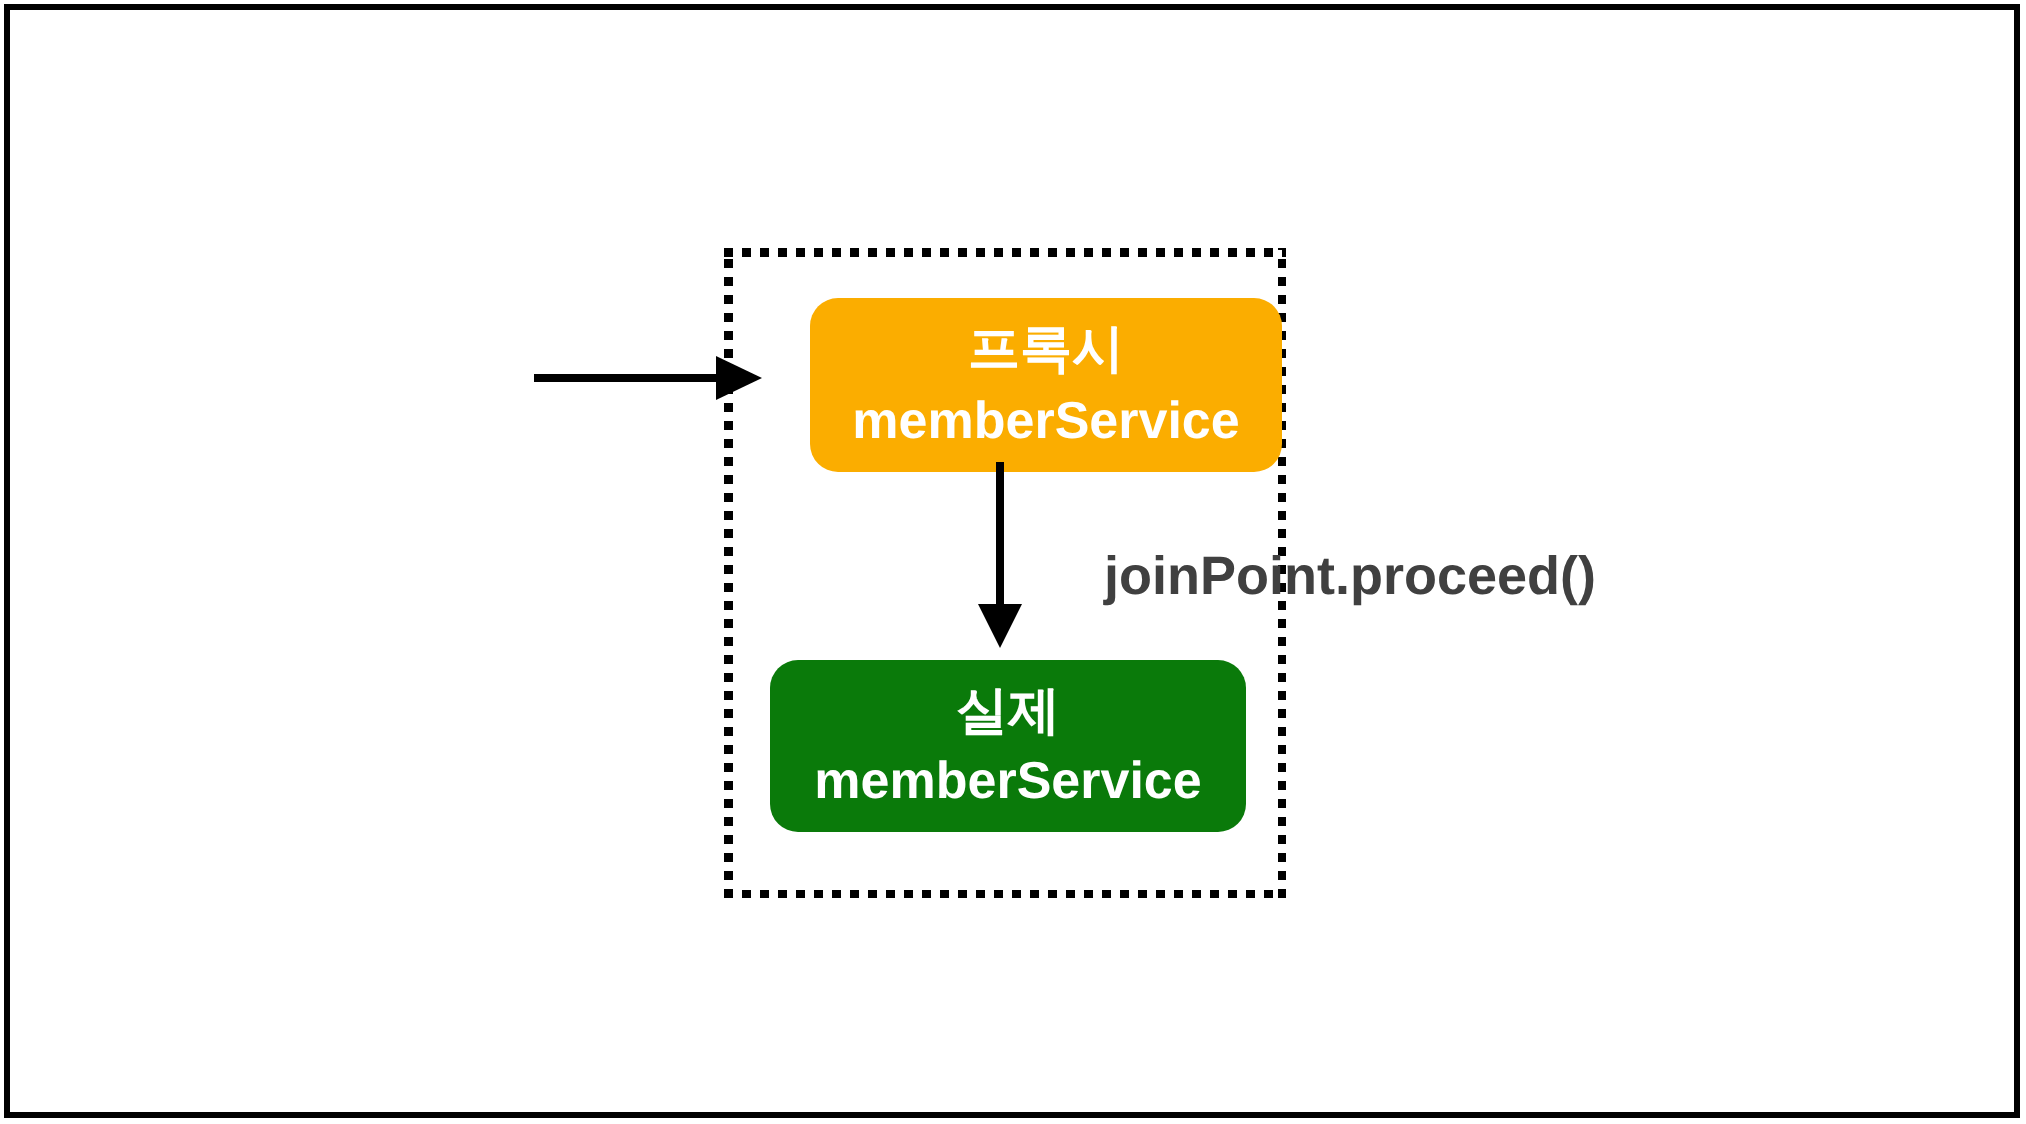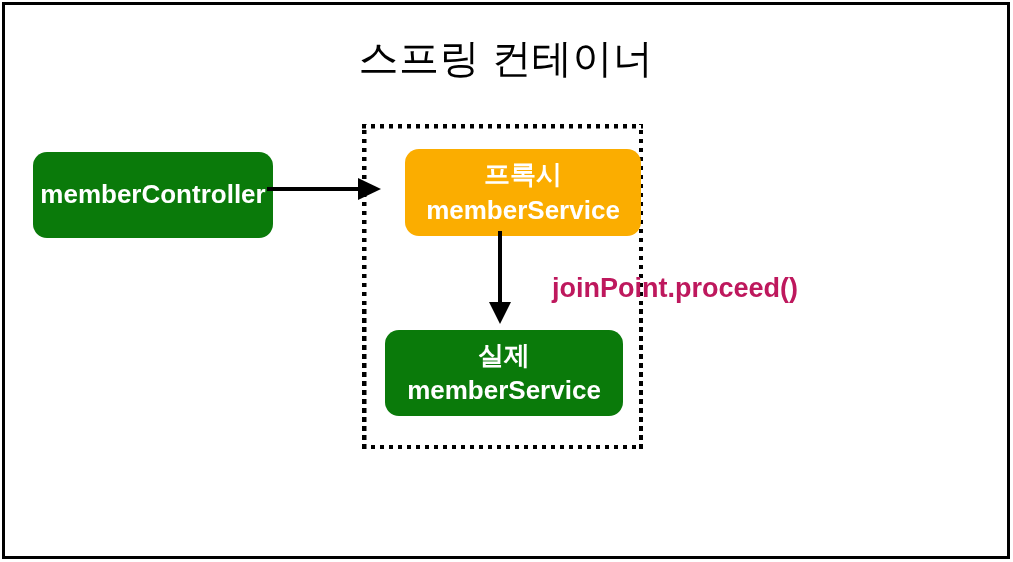--- a/index.html
+++ b/index.html
@@ -42,36 +42,32 @@
     background-position: left top, left bottom, left top, right top;
     background-size: 100% 4.5px, 100% 4.5px, 4.5px 100%, 4.5px 100%;
     background-repeat: no-repeat;
   }
   .arrow-layer {
     position: absolute; left: 0; top: 0; width: 1013px; height: 562px;
     pointer-events: none;
   }
   .proceed-label {
     position: absolute; left: 547px; top: 268px;
-    font-size: 27px; font-weight: bold; color: #be185d;
+    font-size: 27px; font-weight: bold; color: #404040;
     white-space: nowrap; z-index: 5;
   }
 </style>
 </head>
 <body>
 
 <div class="frame">
 
-  <div class="title">스프링 컨테이너</div>
 
   <div class="dashed-box"></div>
 
-  <div class="node node-controller" style="background-color: rgb(10, 122, 10);">
-    <span>memberController</span>
-  </div>
 
   <div class="node node-proxy" style="background-color: rgb(251, 173, 0); margin-left: 18px;">
     <span>프록시</span>
     <span>memberService</span>
   </div>
 
   <div class="node node-real" style="background-color: rgb(10, 122, 10);">
     <span>실제</span>
     <span>memberService</span>
   </div>

